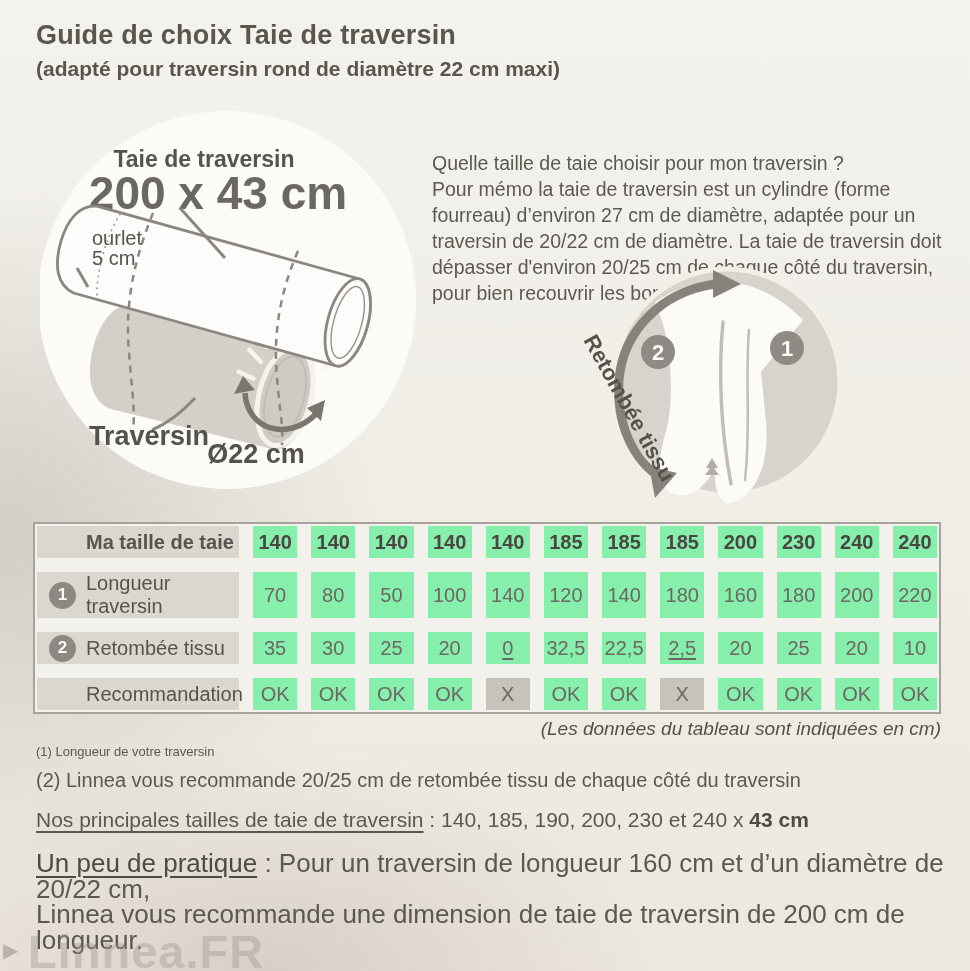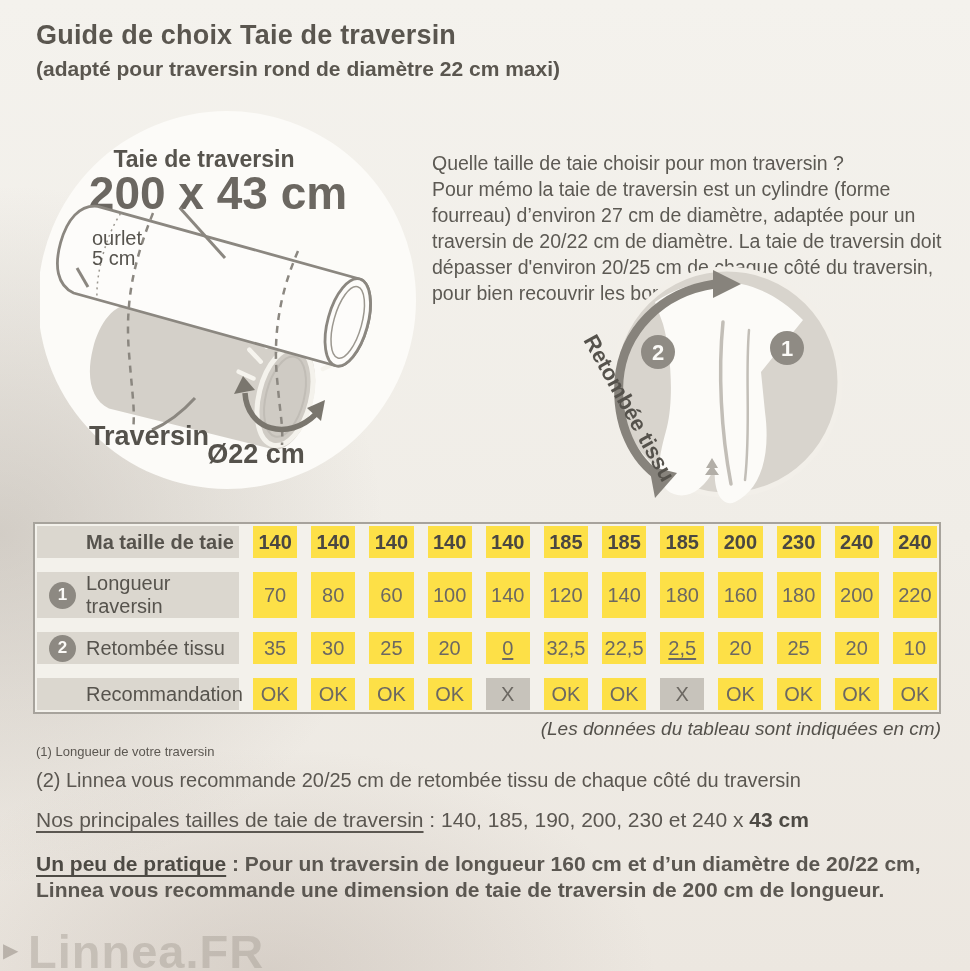--- a/index.html
+++ b/index.html
@@ -18,41 +18,41 @@
   .intro p{margin:0;}
   svg text{font-family:"Liberation Sans",sans-serif;}
 
   
   .size-table{
     left:33px;top:522px;width:908px;height:192px;box-sizing:border-box;
     border:2px solid #a7a39c;background:#f3f1eb;
     display:grid;grid-template-columns:202px repeat(12,1fr);grid-auto-rows:1fr;
     gap:14px;padding:2px;
   }
-  .cell{display:flex;align-items:center;justify-content:center;background:#fde047;
+  .cell{display:flex;align-items:center;justify-content:center;background:#86efac;
         font-size:20px;color:#6c6862;}
   .cell.lbl{justify-content:flex-start;background:#dbd7cf;padding-left:49px;color:#56534d;}
   .cell.lbl.with-badge{padding-left:12px;}
   .cell.hdr{font-weight:bold;color:#4a4742;}
   .cell.hdr-lbl{font-weight:bold;}
   .cell.x{background:#c7c3bb;}
   .cell .u-wrap{text-decoration:underline;text-underline-offset:3px;}
   .badge{width:27px;height:27px;border-radius:50%;background:#8d8982;color:#fbfaf7;
          display:inline-flex;align-items:center;justify-content:center;
          font-size:17px;font-weight:bold;margin-right:10px;flex:0 0 27px;}
 
   .units-note{left:33px;top:718px;width:908px;text-align:right;font-style:italic;
               font-size:19px;color:#54514b;}
   .fn1{left:36px;top:744px;font-size:13px;color:#5b5751;}
   .fn2{left:36px;top:769px;font-size:20px;color:#5b5751;}
   .sizes-line{left:36px;top:808px;font-size:21px;color:#5b5751;}
   .sizes-line .lead,.practice .lead{text-decoration:underline;text-underline-offset:4px;}
   .sizes-line .bold,.practice .lead{color:#4d4a44;}
   .sizes-line .bold{font-weight:bold;}
-  .practice{left:36px;top:851px;width:920px;font-size:21px;line-height:25.5px;color:#5b5751;font-weight:bold;}
+  .practice{left:36px;top:851px;width:920px;font-size:26px;line-height:25.5px;color:#5b5751;}
   .watermark{left:28px;top:924px;font-size:47px;font-weight:bold;
              color:rgba(158,150,140,.40);letter-spacing:1px;}
   .play-icon{left:3px;top:938px;font-size:20px;color:rgba(130,122,112,.45);}
 </style>
 </head>
 <body>
 
 <div class="stage">
 
   <div class="abs title">Guide de choix Taie de traversin</div>
@@ -145,21 +145,21 @@
     <div class="cell hdr">230</div>
     <div class="cell hdr">240</div>
     <div class="cell hdr">240</div>
 
     <div class="cell lbl with-badge">
       <span class="badge">1</span>
       <span>Longueur traversin</span>
     </div>
     <div class="cell">70</div>
     <div class="cell">80</div>
-    <div class="cell">60</div>
+    <div class="cell">50</div>
     <div class="cell">100</div>
     <div class="cell">140</div>
     <div class="cell">120</div>
     <div class="cell">140</div>
     <div class="cell">180</div>
     <div class="cell">160</div>
     <div class="cell">180</div>
     <div class="cell">200</div>
     <div class="cell">220</div>
 

